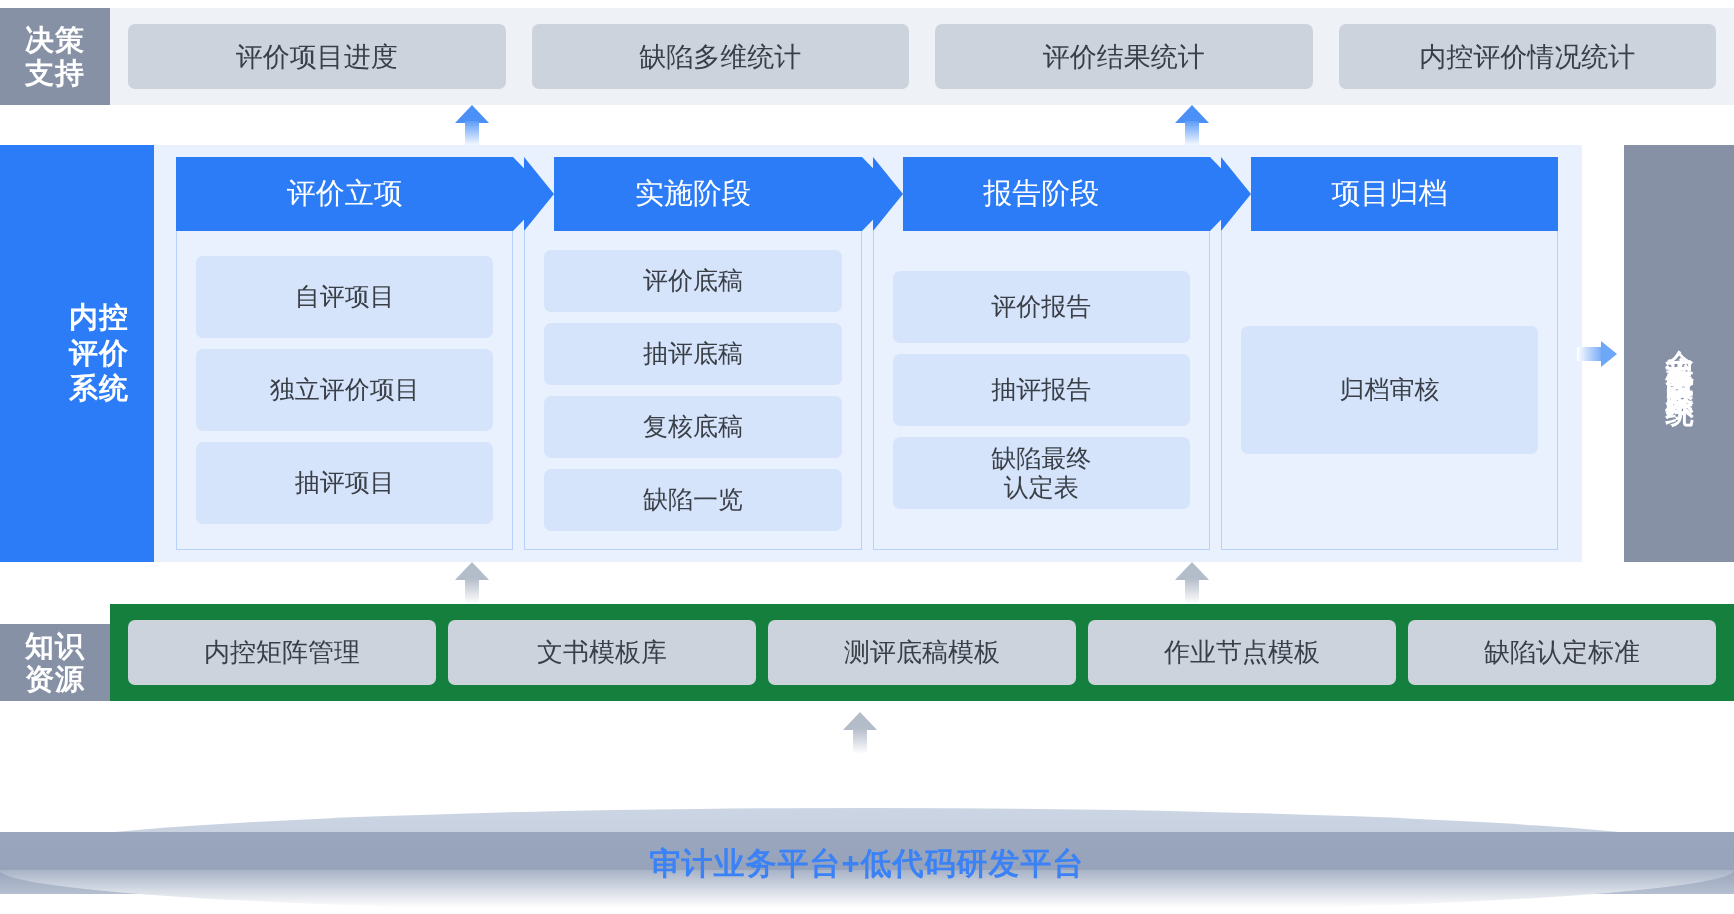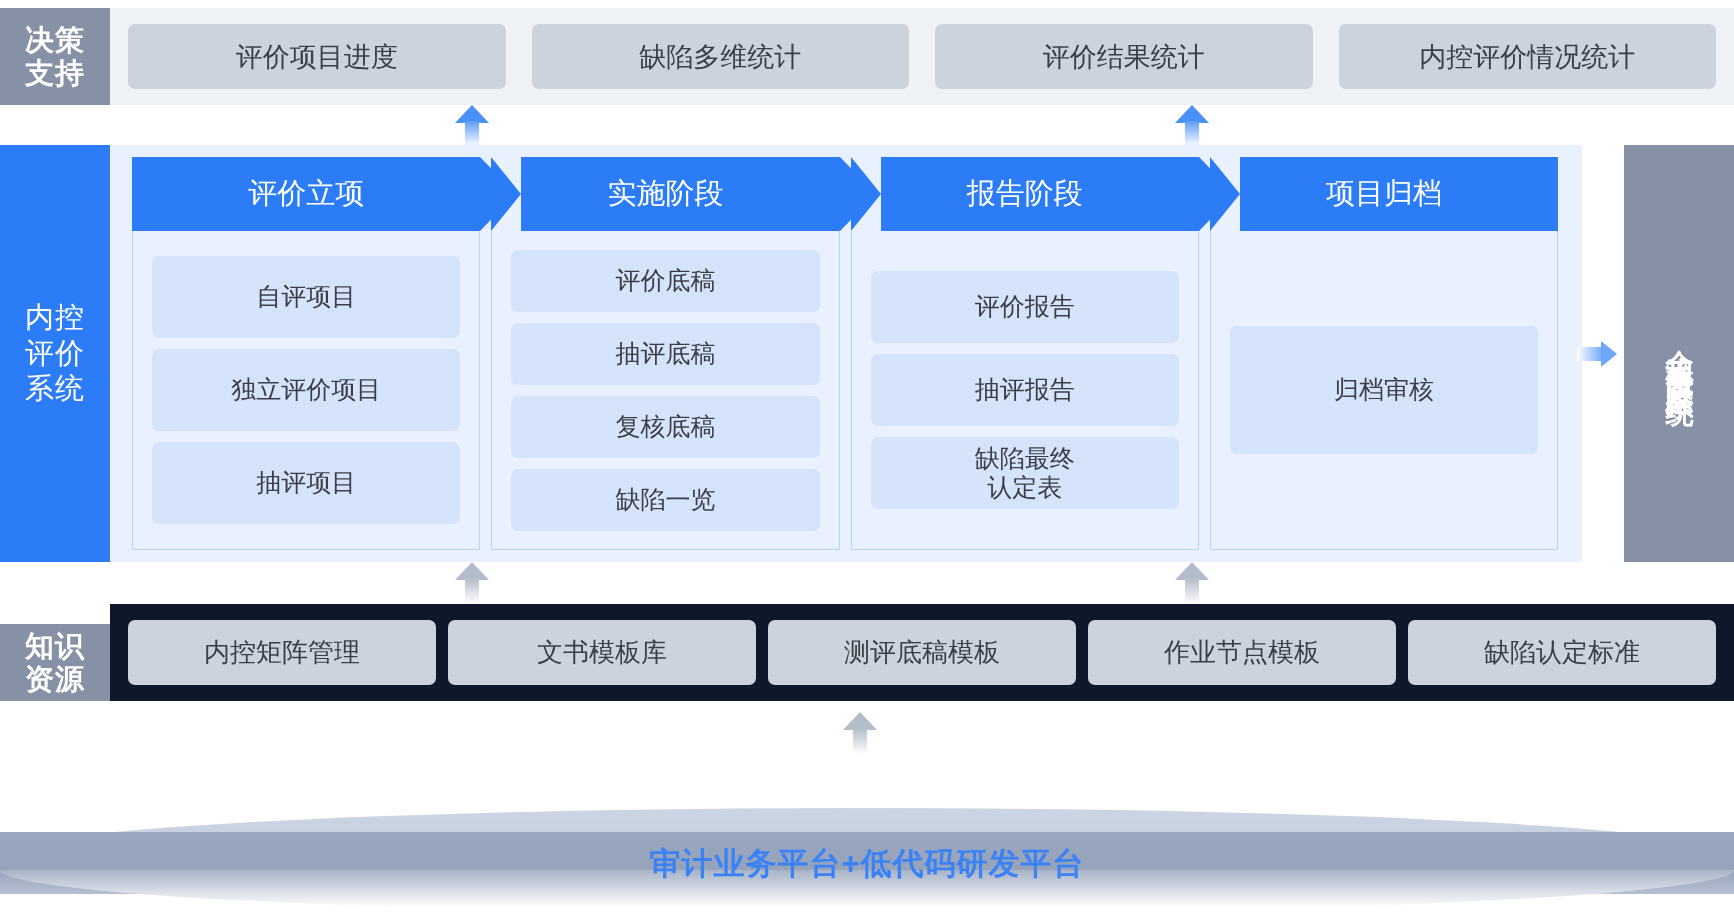--- a/index.html
+++ b/index.html
@@ -79,23 +79,24 @@
   }
 
   
   .row-core{
     position:absolute;left:0;top:145px;width:1734px;height:417px;
     display:flex;
   }
   .core-left-label{
     flex:0 0 110px;
     background:#2b7cf6;
-    color:#fff;font-weight:normal;font-size:29px;line-height:1.22;
+    color:#fff;font-weight:bold;font-size:29px;line-height:1.22;
     display:flex;flex-direction:column;align-items:center;justify-content:center;
     letter-spacing:1px;
+    padding-left:44px;
   }
   .core-body{
     flex:1 1 auto;
     background:#eaf1fe;
     position:relative;
     display:flex;
     padding:12px 24px 12px 22px;
     gap:11px;
   }
   .core-gap{flex:0 0 42px;background:#ffffff;}
@@ -176,21 +177,21 @@
   .know-label{
     flex:0 0 110px;
     background:#8791a6;
     color:#fff;font-weight:bold;font-size:29px;line-height:1.12;
     display:flex;flex-direction:column;align-items:center;justify-content:center;
     letter-spacing:1px;
     margin-top:20px;
   }
   .know-track{
     flex:1 1 auto;
-    background:#0f172a;
+    background:#15803d;
     display:flex;align-items:center;
     padding:8px 18px;gap:12px;
   }
   .know-card{
     flex:1 1 0;height:65px;
     background:#ccd3dd;border-radius:7px;
     display:flex;align-items:center;justify-content:center;
     color:#3a3f47;font-size:26px;
   }
 

